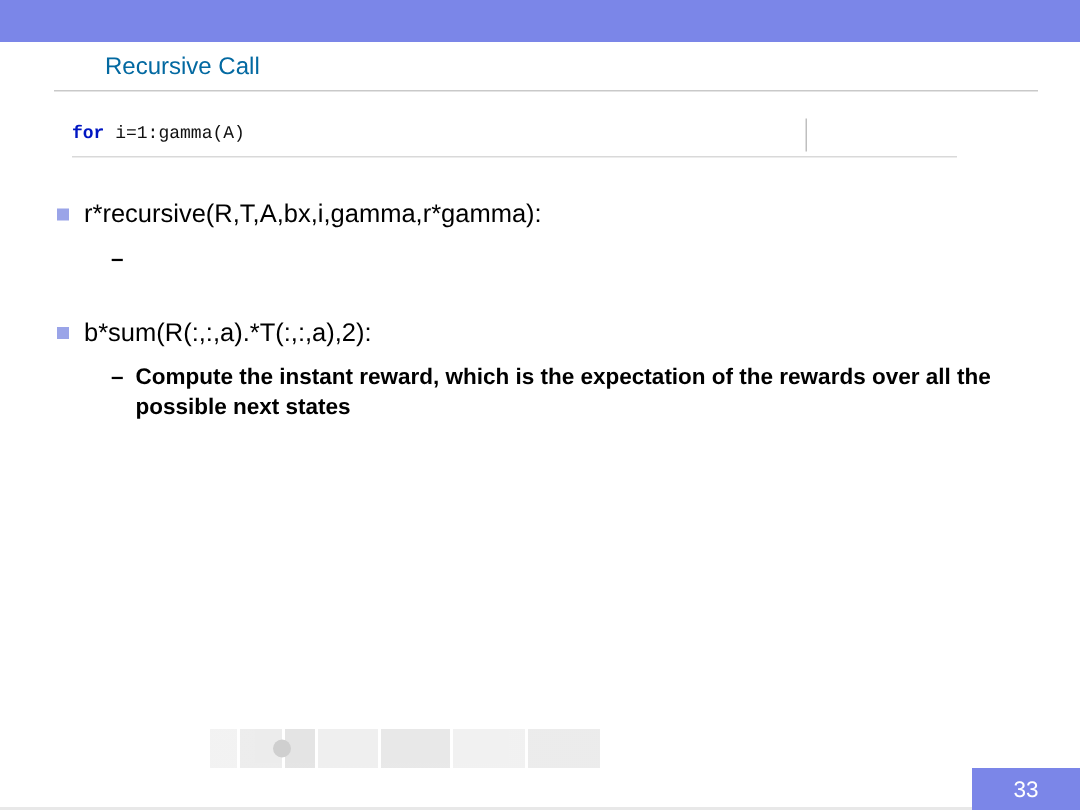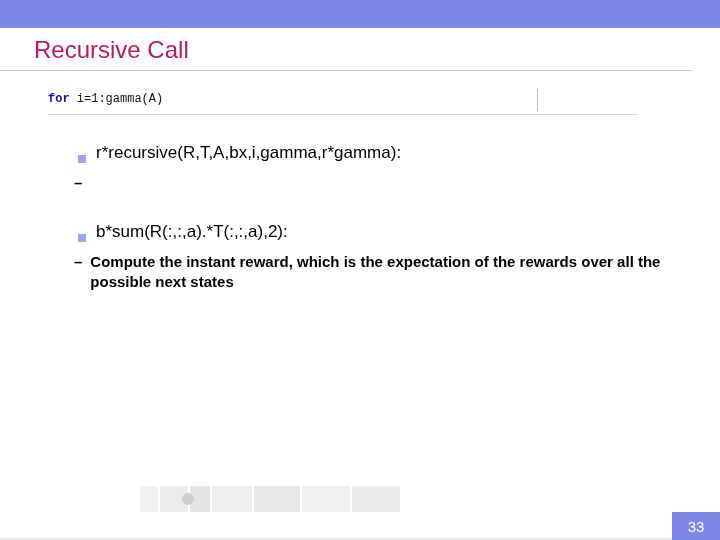--- a/index.html
+++ b/index.html
@@ -11,26 +11,27 @@
     background: #fff;
     overflow: hidden;
     position: relative;
   }
   .topbar {
     width: 100%;
     height: 28px;
     background: #7b86e8;
   }
   .title {
-    color: #be185d;
-    font-size: 24px;
+    color: #0369a1;
+    font-size: 16px;
     font-weight: 400;
     padding: 8px 0 6px 34px;
     border-bottom: 1px solid #c9c9c9;
     margin-right: 28px;
+    margin-left: 36px;
   }
   .code-block {
     margin: 18px 0 4px 48px;
     font-family: "SimSun", "NSimSun", "Courier New", monospace;
     font-size: 12px;
     color: #111;
     line-height: 1.7;
     position: relative;
     width: 590px;
     padding-bottom: 6px;
@@ -52,23 +53,22 @@
     right: 0;
     bottom: 0;
     height: 1px;
     background: #d9d9d9;
   }
   .content {
     margin: 28px 30px 0 38px;
   }
   .bullet-row {
     display: flex;
-    align-items: flex-end;
+    align-items: flex-start;
     margin-top: 4px;
-    margin-left: 40px;
   }
   .bullet-row.first { margin-top: 0; }
   .bullet-row.second { margin-top: 28px; }
   .sq {
     width: 8px;
     height: 8px;
     background: #9aa4e8;
     margin-top: 6px;
     margin-right: 10px;
     flex: 0 0 auto;
@@ -123,21 +123,21 @@
     top: 7px;
     width: 12px;
     height: 12px;
     border-radius: 50%;
     background: #a8a8a8;
   }
   .pagewrap {
     position: absolute;
     right: 0;
     bottom: 0;
-    width: 48px;
+    width: 72px;
     height: 28px;
     background: #7b86e8;
     color: #fff;
     font-size: 15px;
     display: flex;
     align-items: center;
     justify-content: center;
   }
   .cornerbar {
     position: absolute;

